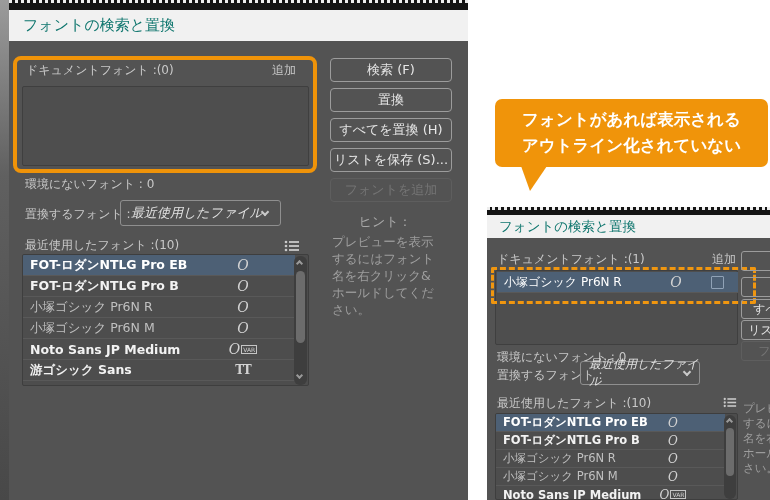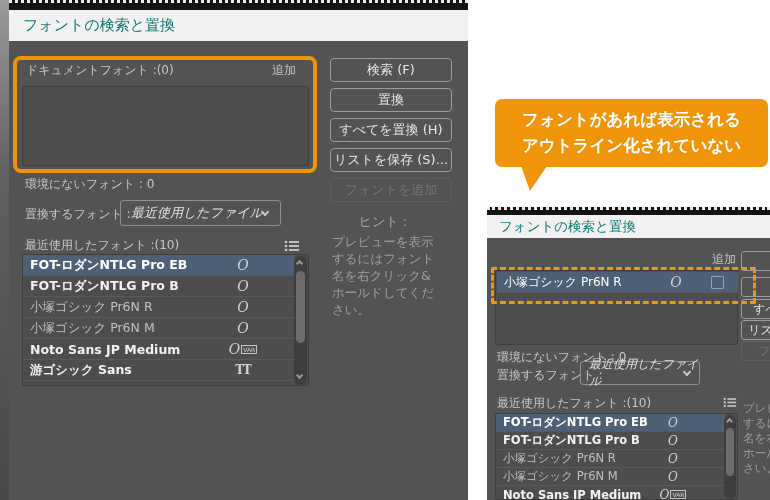--- a/index.html
+++ b/index.html
@@ -172,20 +172,21 @@
     <div>アウトライン化されていない</div>
   </div>
   <div class="abs callout-tail" style="left:521px;top:166px;"></div>
 
   <div class="abs strip" style="left:487px;top:207px;width:283px;height:8px;"></div>
   <div class="abs titlebar" style="left:487px;top:215px;width:283px;height:23px;line-height:23px;font-size:13.5px;">
     <span style="padding-left:12px;">フォントの検索と置換</span>
   </div>
   <div class="abs dlg-body" style="left:487px;top:238px;width:283px;height:262px;">
 
+    <div class="abs lbl-sm" style="left:10px;top:13px;">ドキュメントフォント :(1)</div>
     <div class="abs lbl-sm" style="left:203px;top:13px;width:46px;text-align:right;">追加</div>
 
     <div class="abs sunken" style="left:8px;top:32px;width:243px;height:75px;">
       <div class="flrow selected" style="top:1px;left:1px;width:241px;height:21px;font-size:12px;">
         <span class="fname">小塚ゴシック Pr6N R</span>
         <span class="ficon" style="left:166px;width:26px;">
             <span class="ot">O</span>
           </span>
         <span class="checkbox" style="position:absolute;left:214px;top:4px;"></span>
       </div>

